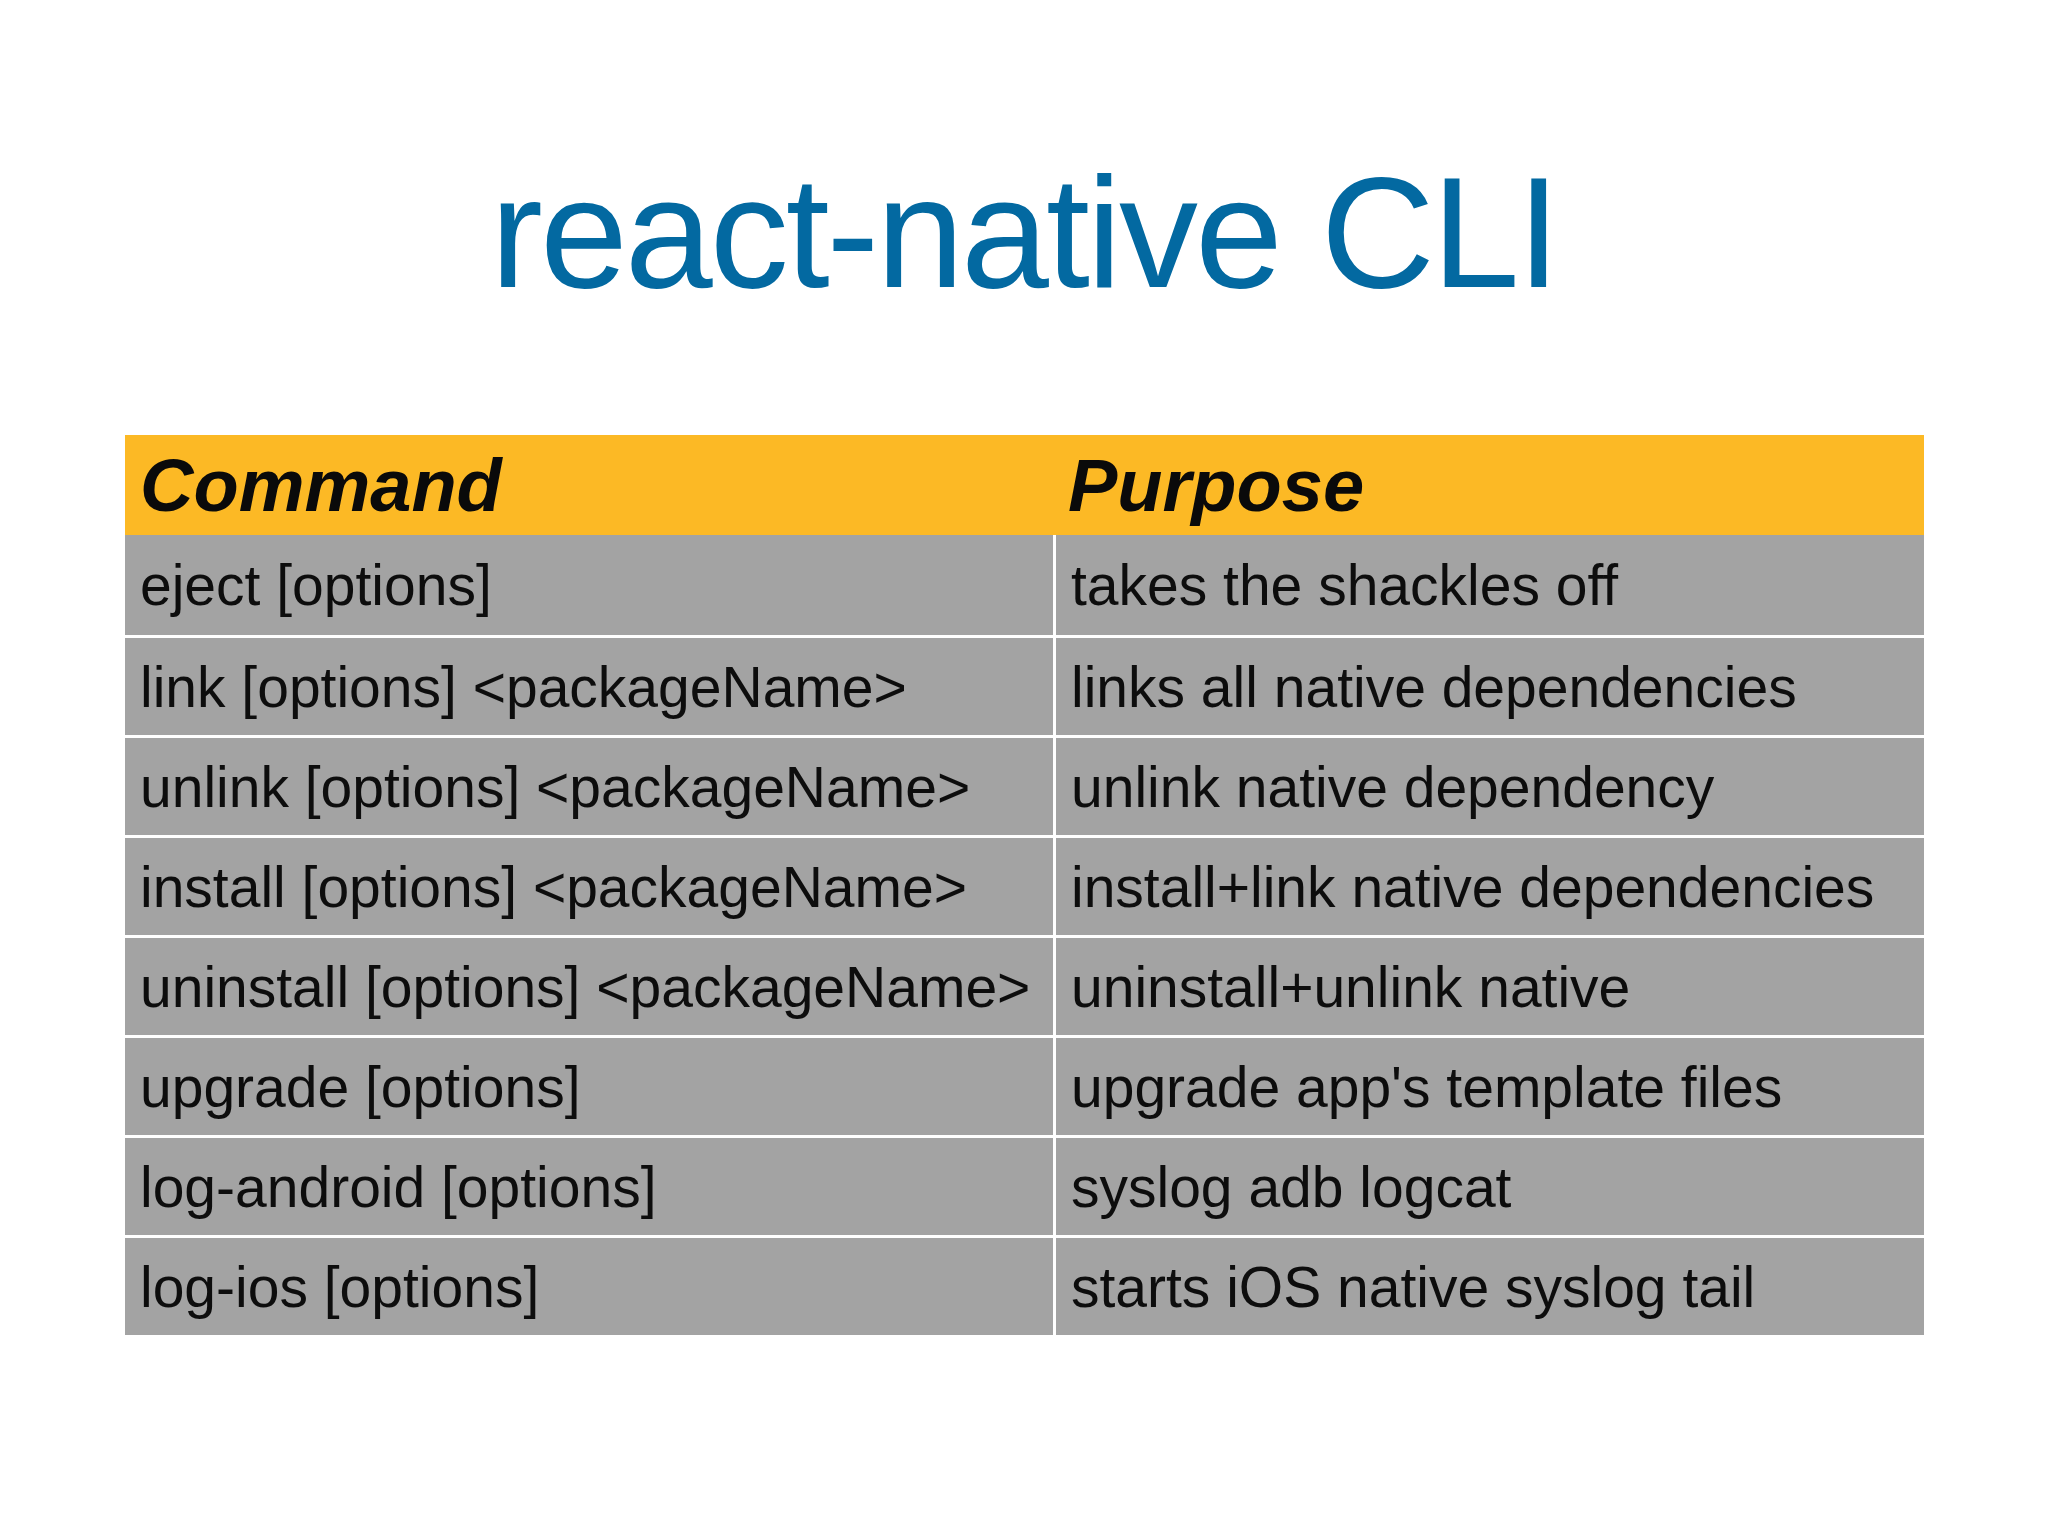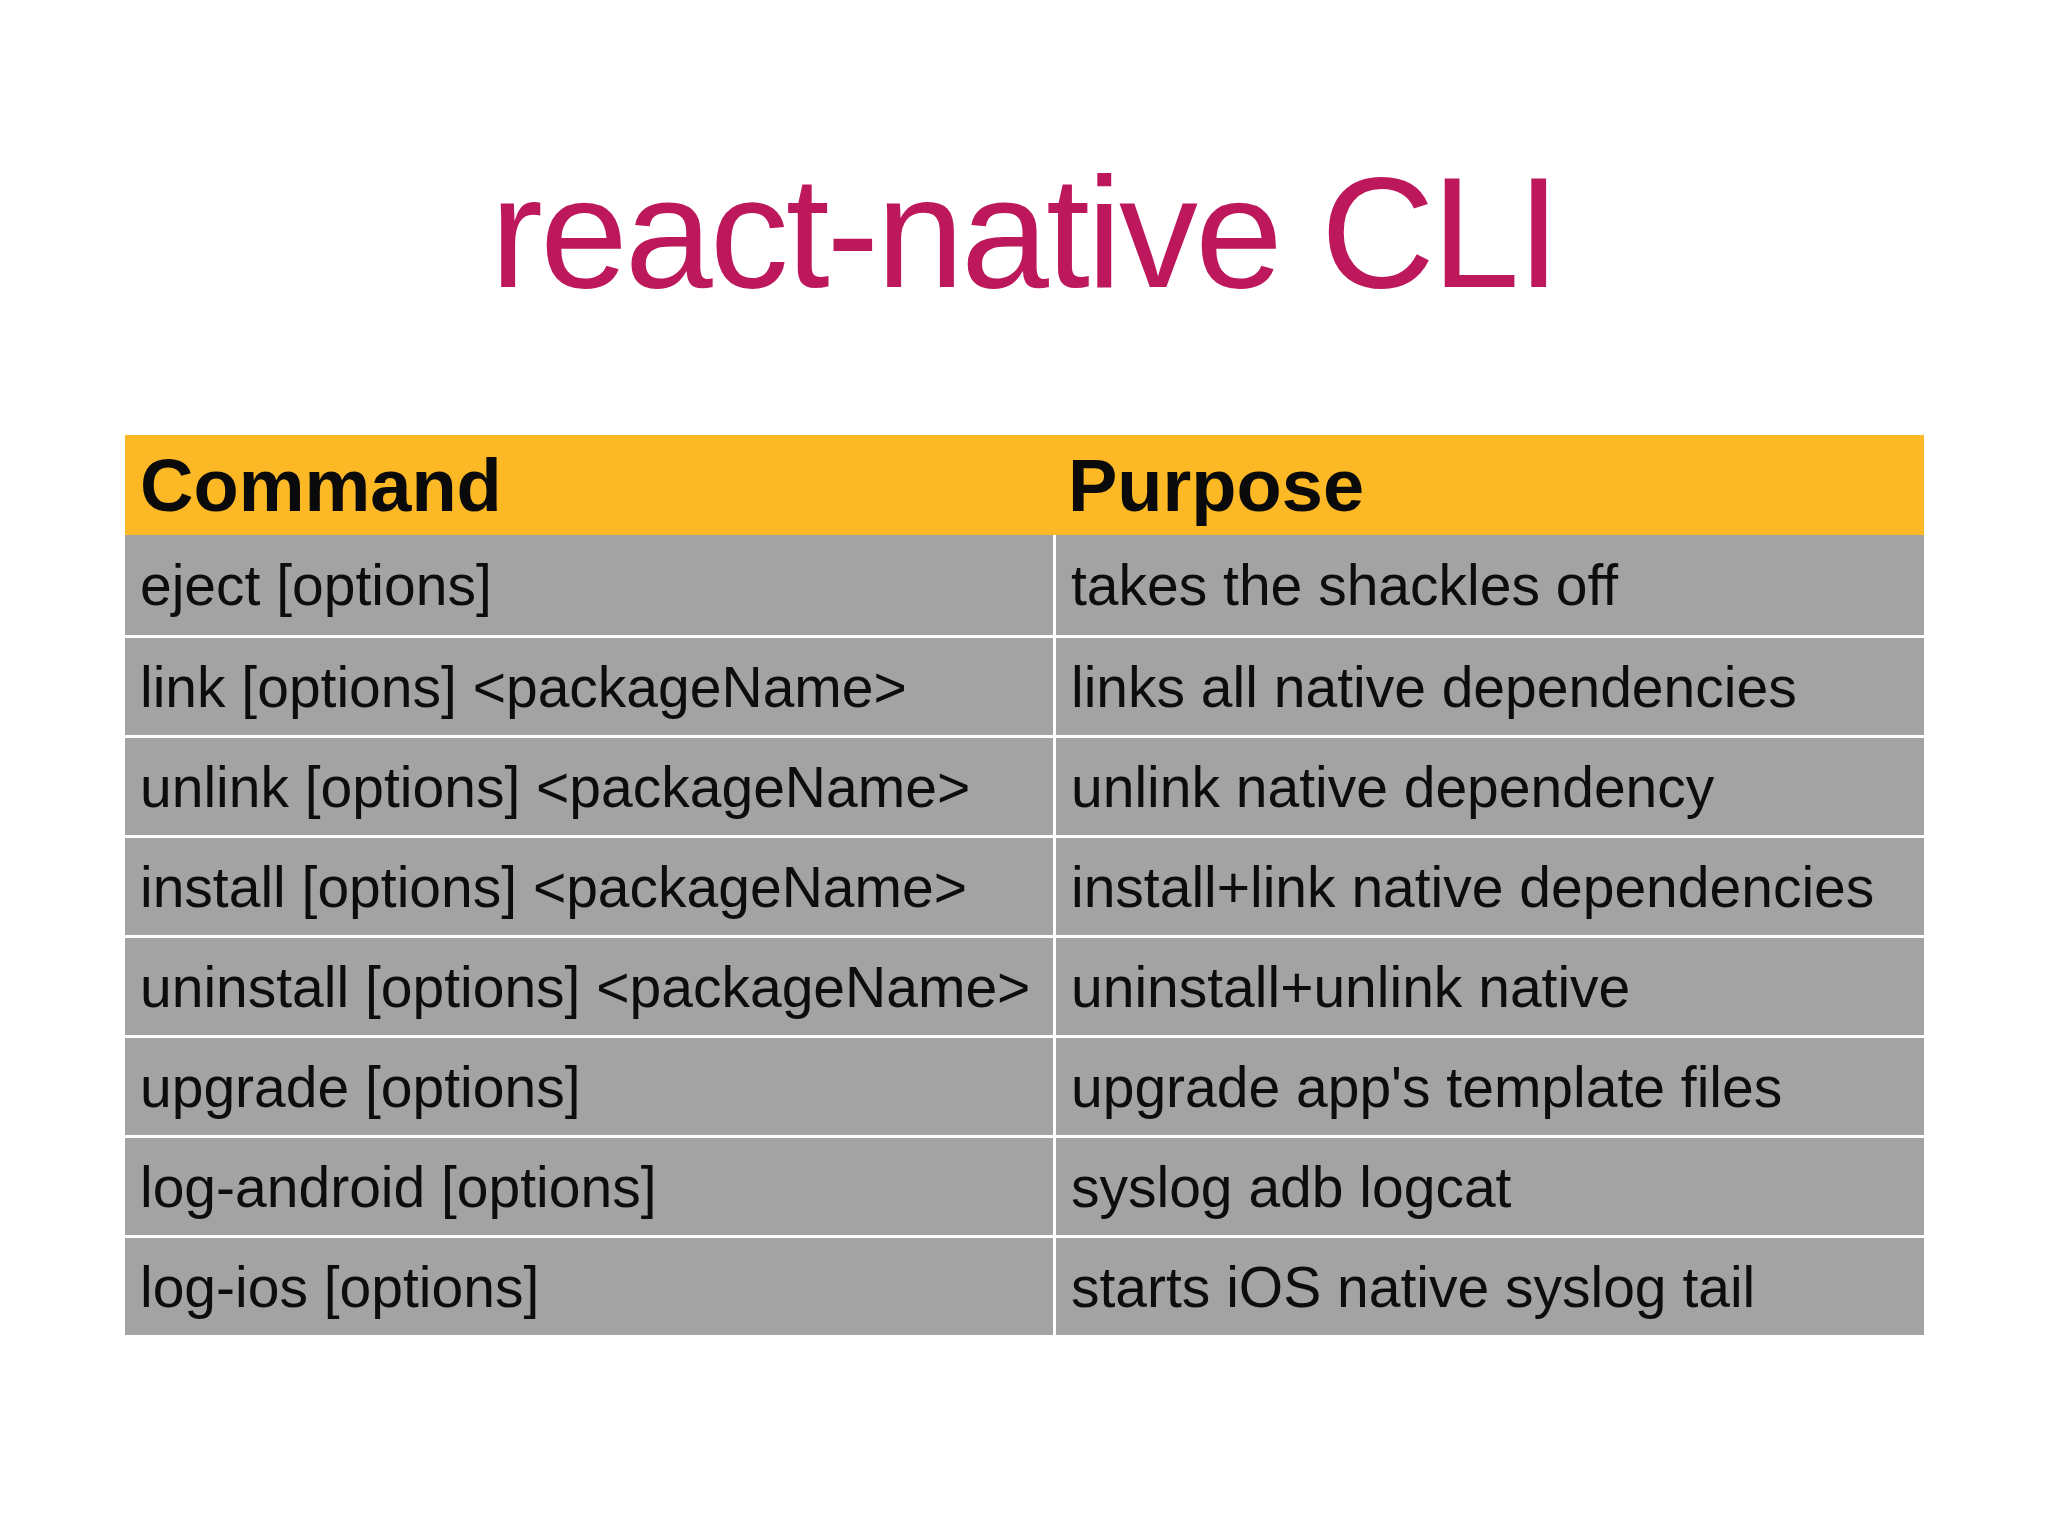--- a/index.html
+++ b/index.html
@@ -19,39 +19,40 @@
   }
   .slide-title {
     position: absolute;
     top: 138px;
     left: 0;
     width: 2048px;
     text-align: center;
     font-size: 158px;
     font-weight: 200;
     letter-spacing: -3px;
-    color: #be185d;
+    color: #0369a1;
     line-height: 1.2;
     white-space: nowrap;
   }
   .cli-table {
     position: absolute;
     left: 125px;
     top: 435px;
     width: 1799px;
     display: flex;
     flex-direction: column;
   }
   .t-row {
     display: flex;
     flex-direction: row;
     height: 100px;
   }
   .t-row.header {
     background: #FCB925;
+    font-style: italic;
   }
   .t-row.body {
     background: #a3a3a3;
   }
   .t-row.body + .t-row.body {
     border-top: 3px solid #ffffff;
     height: 97px;
     text-align: right;
   }
   .t-cell {

